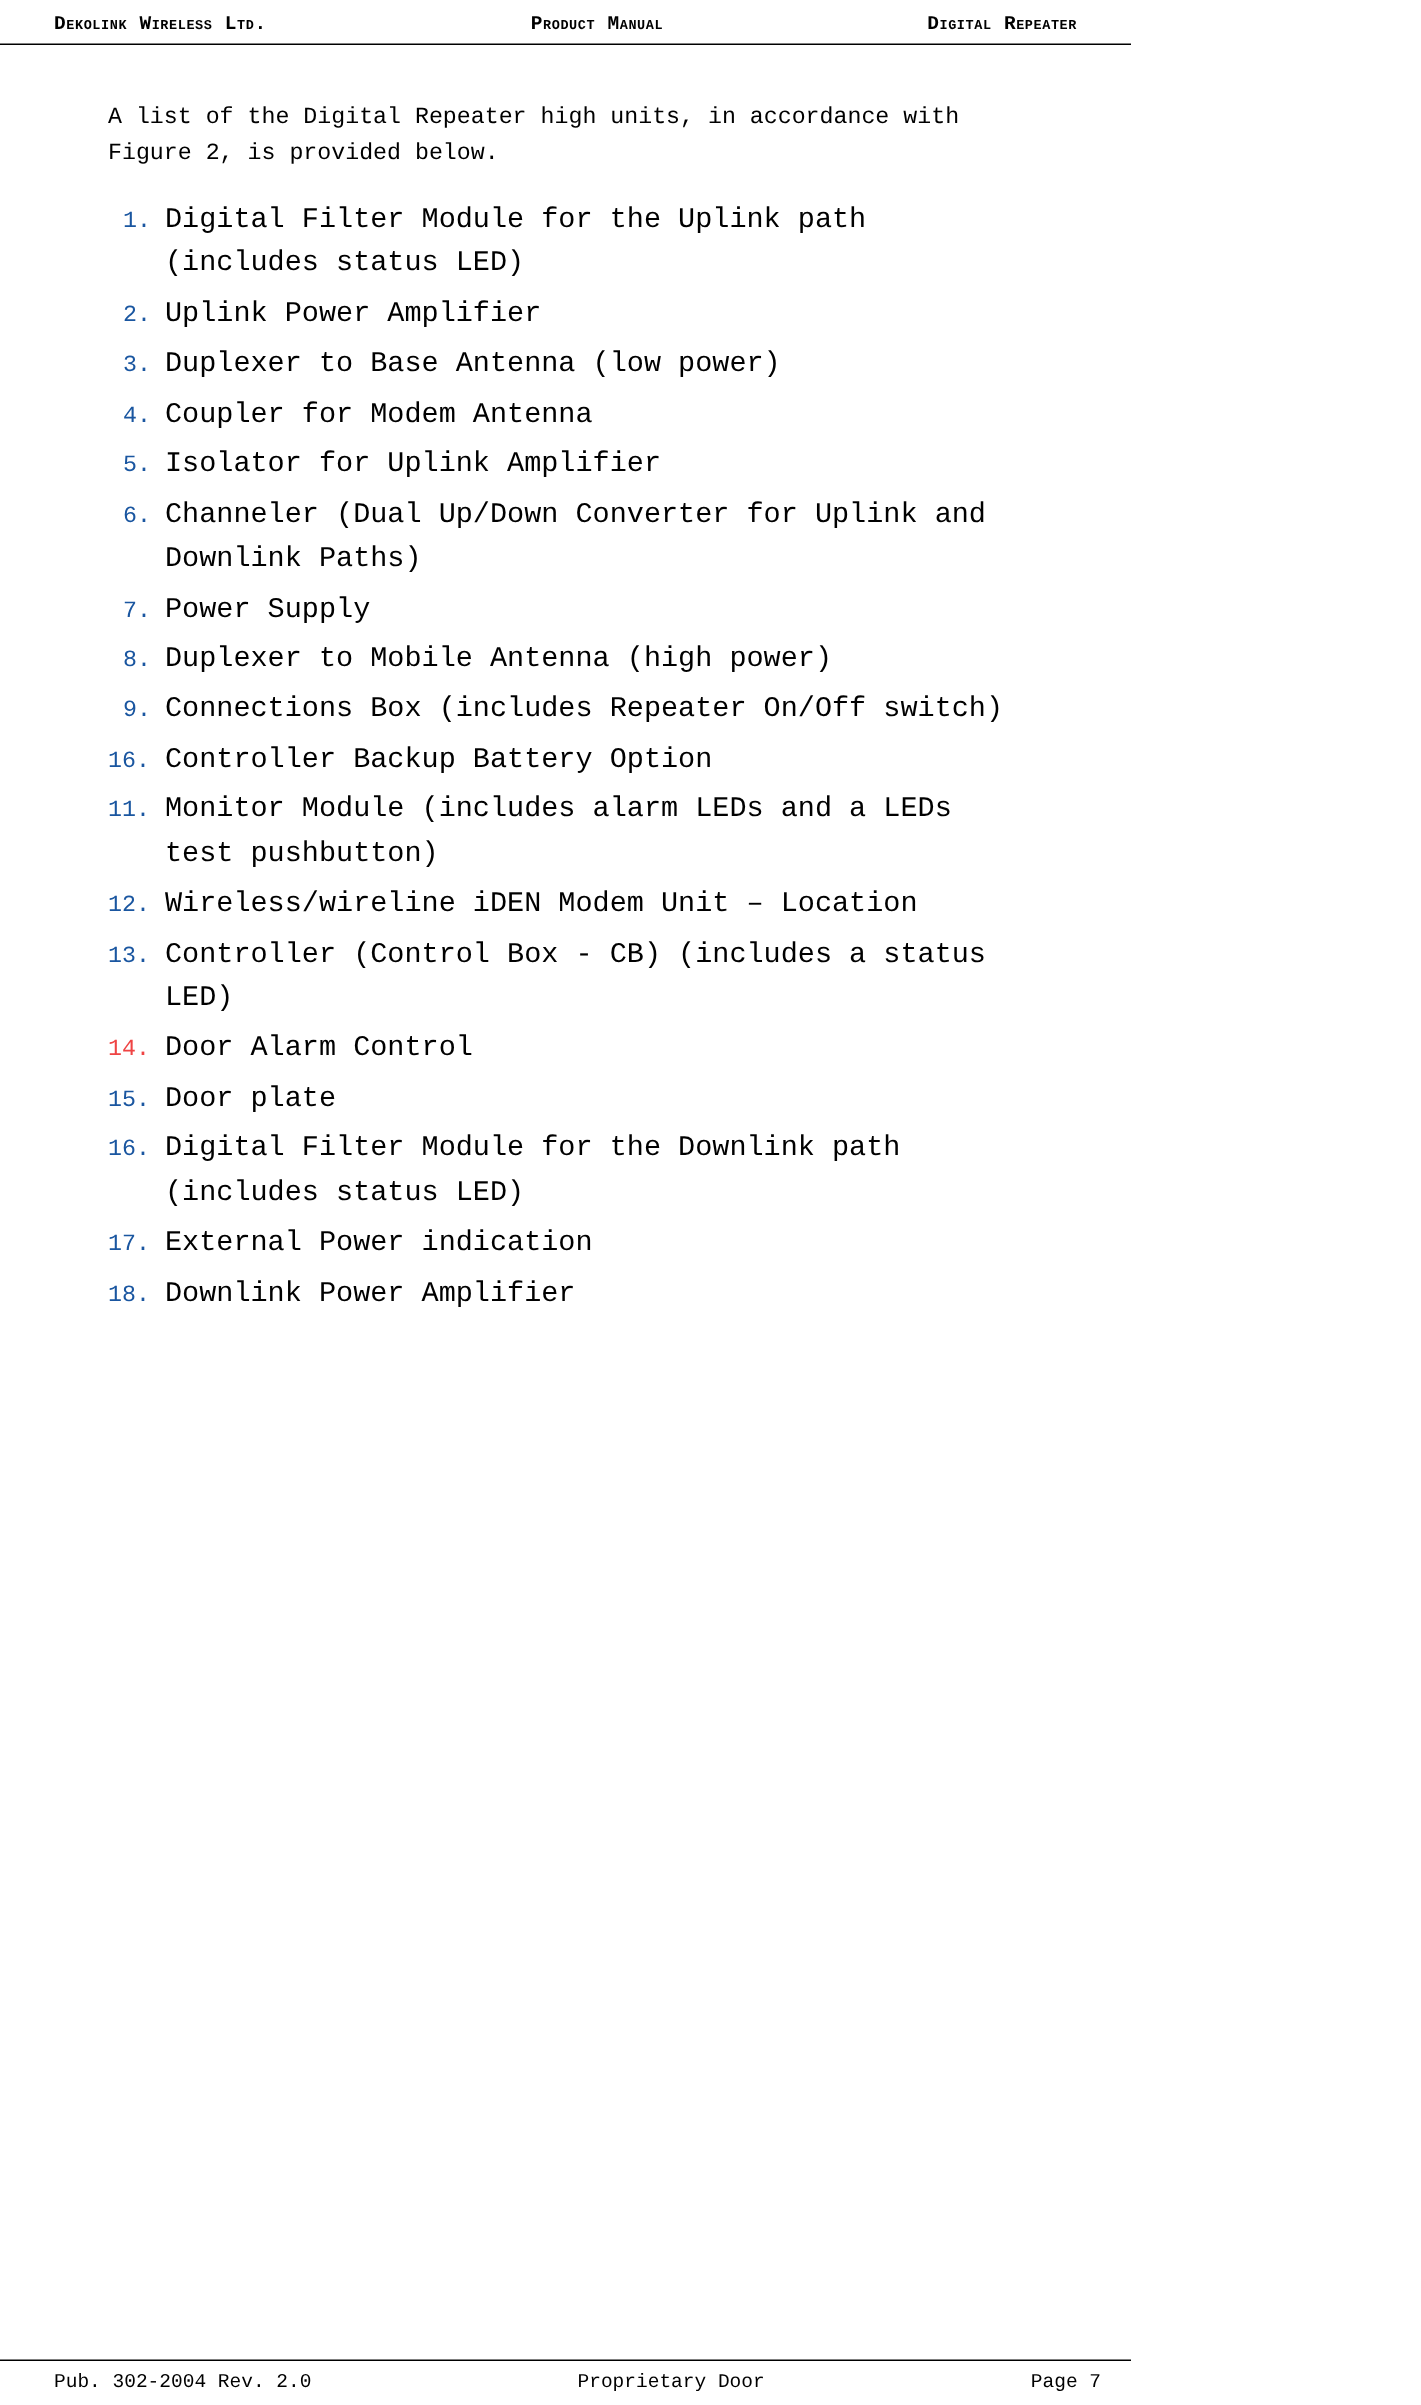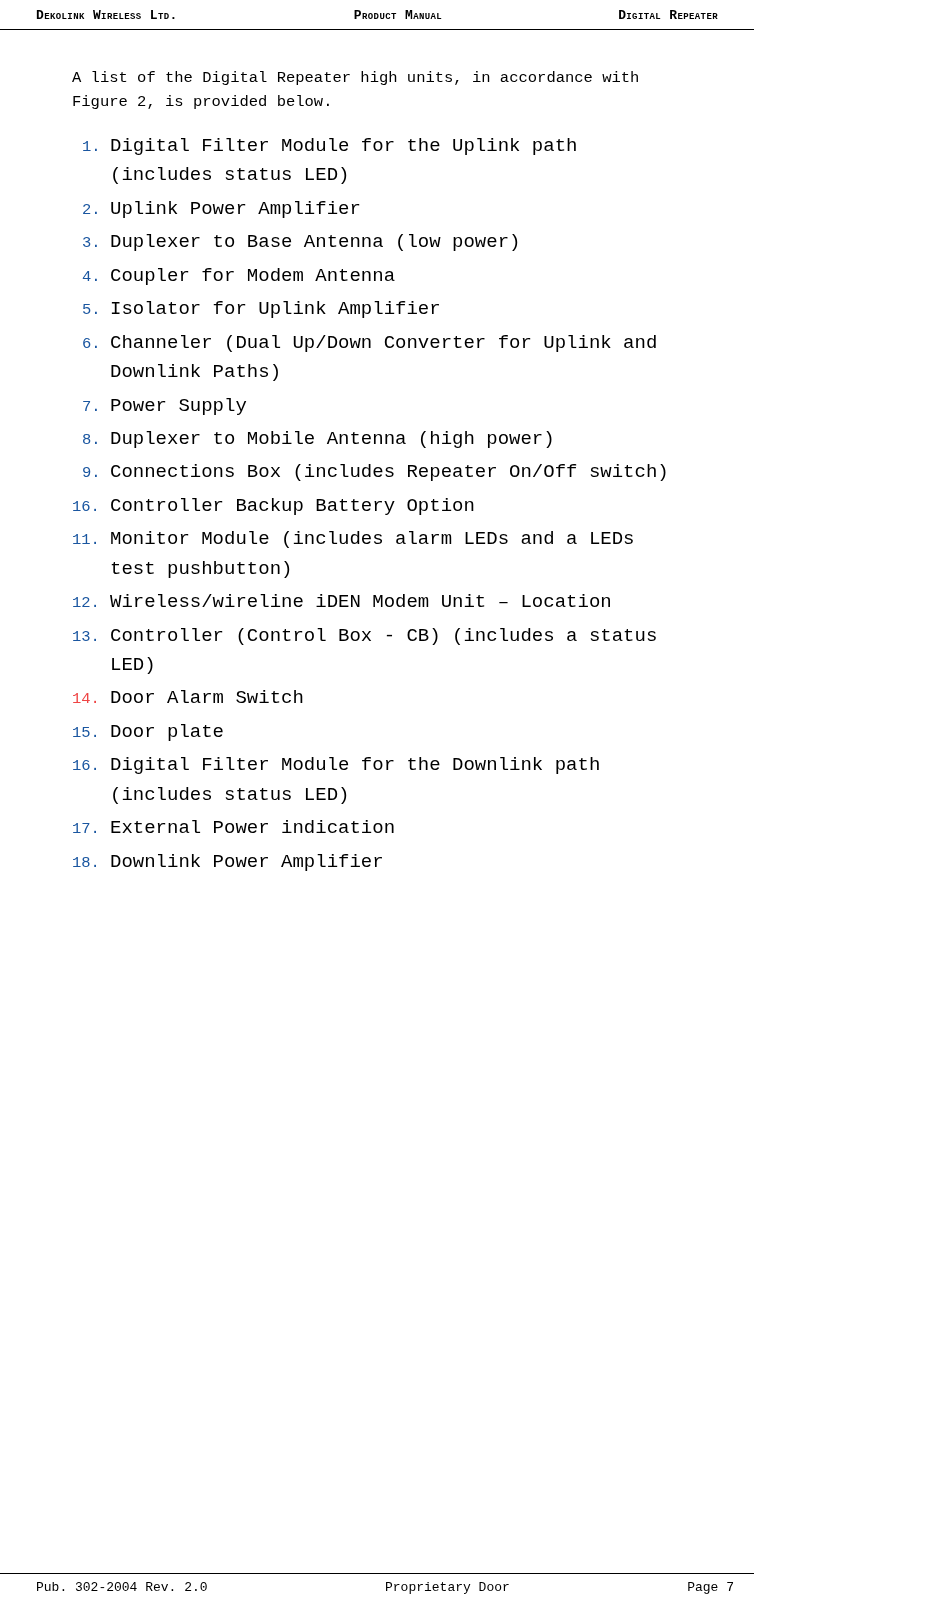--- a/index.html
+++ b/index.html
@@ -174,21 +174,21 @@
         <li>
           <span class="list-number double-digit" style="color: rgb(26, 86, 160);">12.</span>
           <span class="list-text">Wireless/wireline iDEN Modem Unit – Location</span>
         </li>
         <li>
           <span class="list-number double-digit" style="color: rgb(26, 86, 160);">13.</span>
           <span class="list-text">Controller (Control Box  - CB) (includes a status LED)</span>
         </li>
         <li>
           <span class="list-number double-digit" style="color: #ef4444;">14.</span>
-          <span class="list-text">Door Alarm Switch</span>
+          <span class="list-text">Door Alarm Control</span>
         </li>
         <li>
           <span class="list-number double-digit" style="color: rgb(26, 86, 160);">15.</span>
           <span class="list-text">Door plate</span>
         </li>
         <li>
           <span class="list-number double-digit" style="color: rgb(26, 86, 160);">16.</span>
           <span class="list-text">Digital Filter Module for the Downlink path (includes status LED)</span>
         </li>
         <li>

